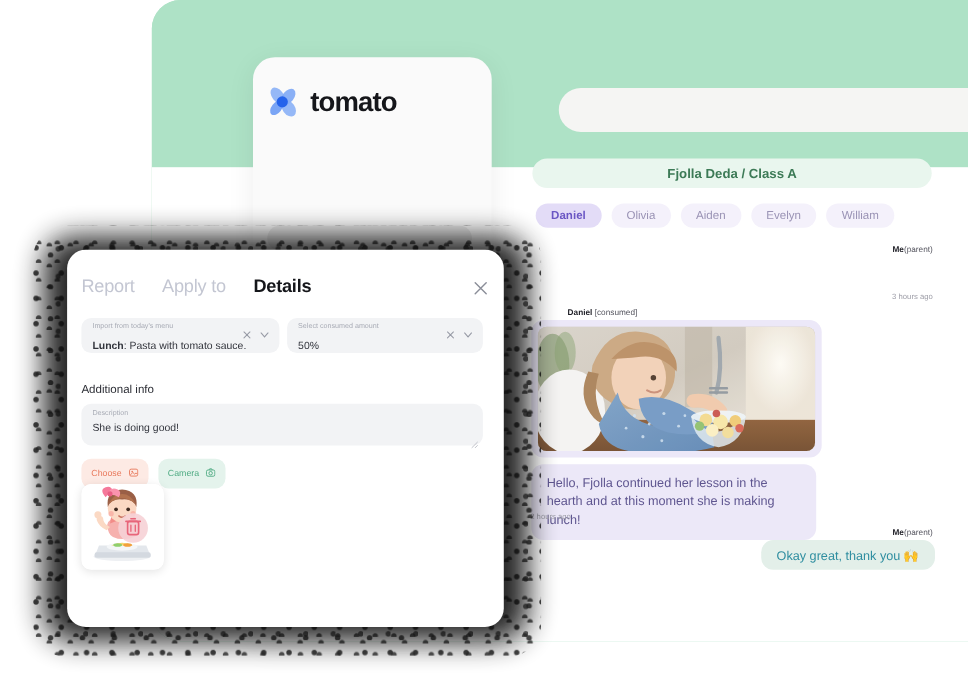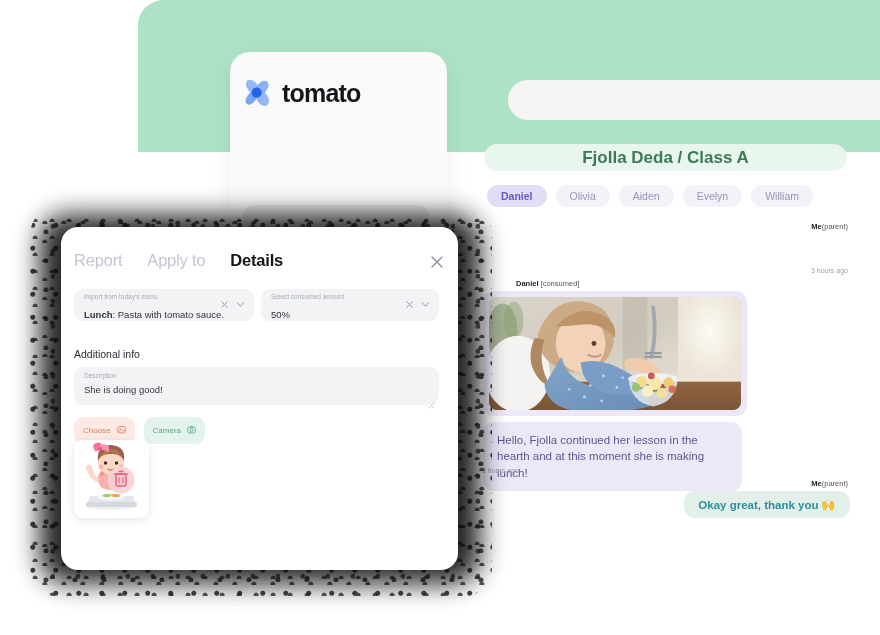--- a/index.html
+++ b/index.html
@@ -72,21 +72,21 @@
     width:390px;height:40px;
     background:#f5f5f3;
     border-radius:20px;
   }
   .class-banner{
     position:absolute;left:14px;top:144px;
     width:363px;height:27px;
     background:#e9f6ee;
     border-radius:14px;
     display:flex;align-items:center;justify-content:center;
-    font-size:17px;font-weight:700;color:#3c7a56;
+    font-size:12px;font-weight:700;color:#3c7a56;
   }
   .kid-chips{
     position:absolute;left:17px;top:185px;
     display:flex;gap:9px;
   }
   .chip{
     height:22px;padding:0 14px;
     border-radius:11px;
     background:#f4f1fb;
     display:flex;align-items:center;justify-content:center;
@@ -382,21 +382,21 @@
     </svg>
   </div>
 </div>
 
 <div class="bubble-edu text" style="left:483px;top:422px;">Hello, Fjolla continued her lesson in the hearth and at this moment she is making lunch!</div>
 <div class="msg-time" style="left:482px;top:467px;">2 hours ago</div>
 
 <div class="msg-meta" style="right:32px;top:479px;">
   <b>Me</b><span class="role">(parent)</span>
 </div>
-<div class="bubble-parent" style="right:30px;top:491px;height:27px;font-weight:bold;">Okay great, thank you 🙌</div>
+<div class="bubble-parent" style="right:30px;top:491px;height:27px;">Okay great, thank you 🙌</div>
 
 <div class="modal-shadow"></div>
 <div class="modal-grain"></div>
 
 <div class="modal">
 
   <div class="tabs">
     <span class="tab">Report</span>
     <span class="tab">Apply to</span>
     <span class="tab active">Details</span>

